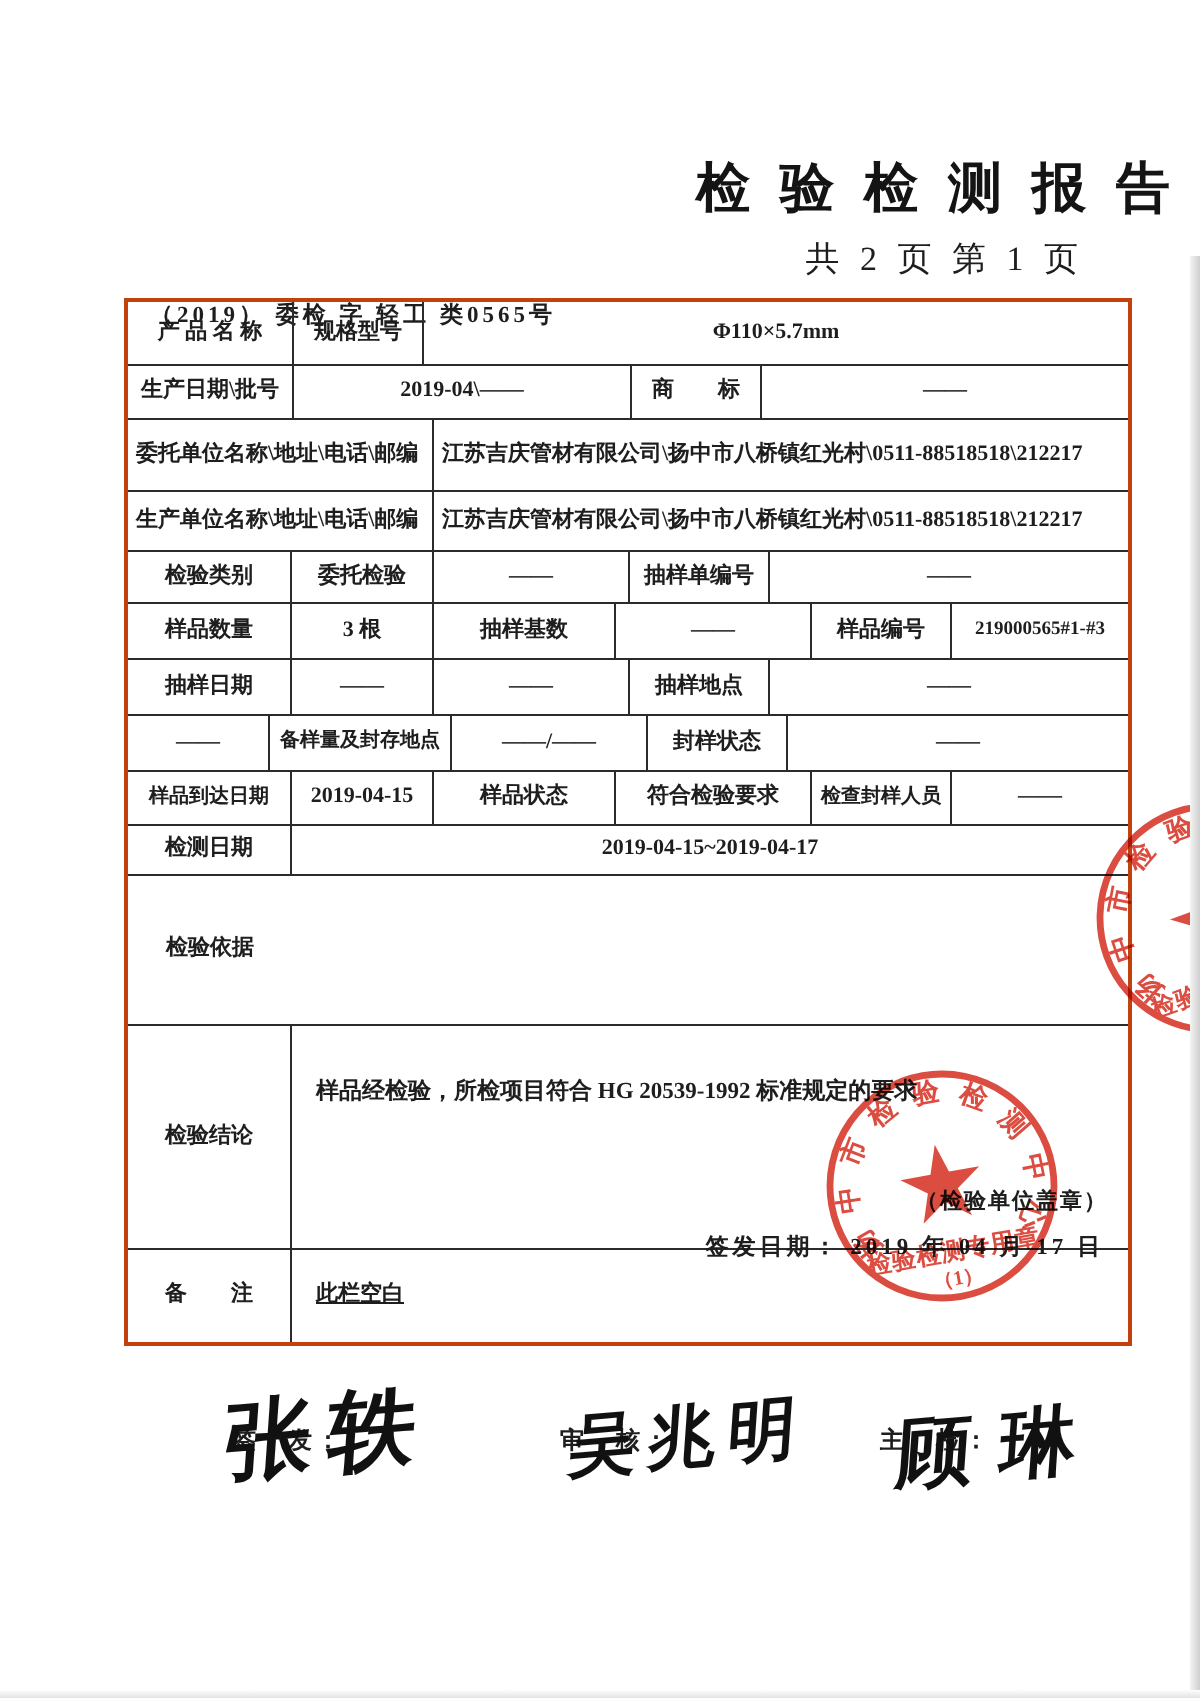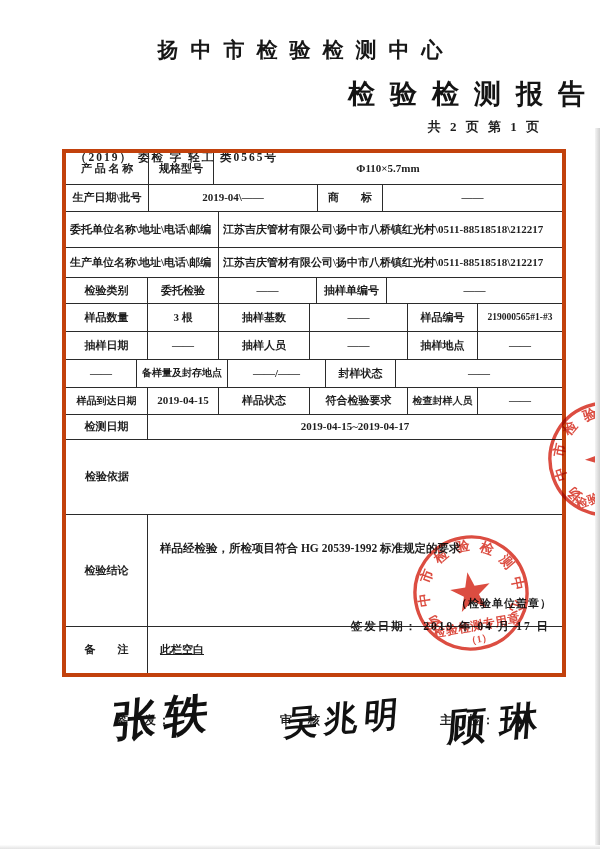--- a/index.html
+++ b/index.html
@@ -11,25 +11,25 @@
   
   .org-title{
     position:absolute;top:36px;left:0;right:0;text-align:center;
     font-size:21px;font-weight:bold;letter-spacing:12px;text-indent:12px;color:#171717;
   }
   .report-title{
     position:absolute;top:76px;left:0;right:0;text-align:right;
     font-size:27px;font-weight:bold;letter-spacing:15px;text-indent:15px;color:#141414;
   }
   .ref-line{position:absolute;top:118px;left:75px;font-size:11.5px;font-weight:700;letter-spacing:2px;margin-top:32px;}
-  .page-info{position:absolute;top:118px;right:58px;font-size:13px;font-weight:700;letter-spacing:3px;}
+  .page-info{position:absolute;top:118px;right:58px;font-size:17px;font-weight:400;letter-spacing:3px;}
   
   .tbl{
     position:absolute;left:62px;top:149px;width:504px;
-    border:4px solid #c2410c;box-sizing:border-box;background:transparent;
+    border:2px solid #c2410c;box-sizing:border-box;background:transparent;
     font-weight:600;
   }
   .trow{display:flex;border-bottom:1px solid #2b2b2b;box-sizing:border-box;}
   .trow:last-child{border-bottom:none;}
   .cell{
     box-sizing:border-box;border-right:1px solid #2b2b2b;
     display:flex;align-items:center;justify-content:center;
     font-size:11px;text-align:center;padding:1px 2px;line-height:1.25;
   }
   .cell:last-child{border-right:none;}
@@ -58,21 +58,20 @@
   .edge-right{position:absolute;top:128px;right:0;width:5px;height:721px;
     background:linear-gradient(to right,#f4f4f4,#cfcfcf);}
   .edge-bottom{position:absolute;left:0;bottom:0;width:100%;height:4px;
     background:linear-gradient(to bottom,#fdfdfd,#e3e3e3);}
 </style>
 </head>
 <body>
 
 <div class="page">
 
-  <div class="org-title">扬中市检验检测中心</div>
   <div class="report-title">检验检测报告</div>
   <div class="ref-line">（2019） 委检 字 轻工 类0565号</div>
   <div class="page-info">共 2 页 第 1 页</div>
 
   <div class="tbl">
 
     <div class="trow h32">
       <div class="cell w83">产 品 名 称</div>
       <div class="cell w65">规格型号</div>
       <div class="cell grow">Φ110×5.7mm</div>
@@ -108,21 +107,20 @@
       <div class="cell w71">3 根</div>
       <div class="cell w91">抽样基数</div>
       <div class="cell w98">——</div>
       <div class="cell w70">样品编号</div>
       <div class="cell grow" style="font-size:9.5px;">219000565#1-#3</div>
     </div>
 
     <div class="trow h28">
       <div class="cell w82">抽样日期</div>
       <div class="cell w71">——</div>
-      <div class="cell w91">抽样人员</div>
       <div class="cell w98">——</div>
       <div class="cell w70">抽样地点</div>
       <div class="cell grow">——</div>
     </div>
 
     <div class="trow h28">
       <div class="cell w71">——</div>
       <div class="cell w91" style="font-size:10px;">备样量及封存地点</div>
       <div class="cell w98">——/——</div>
       <div class="cell w70">封样状态</div>

